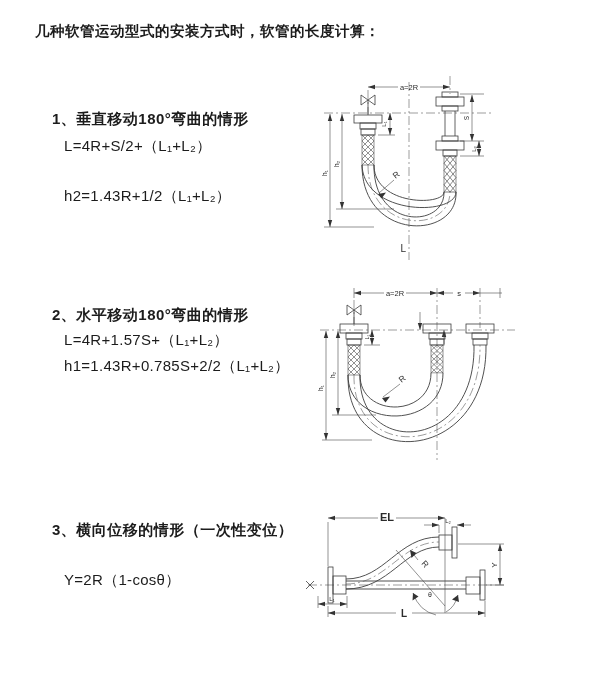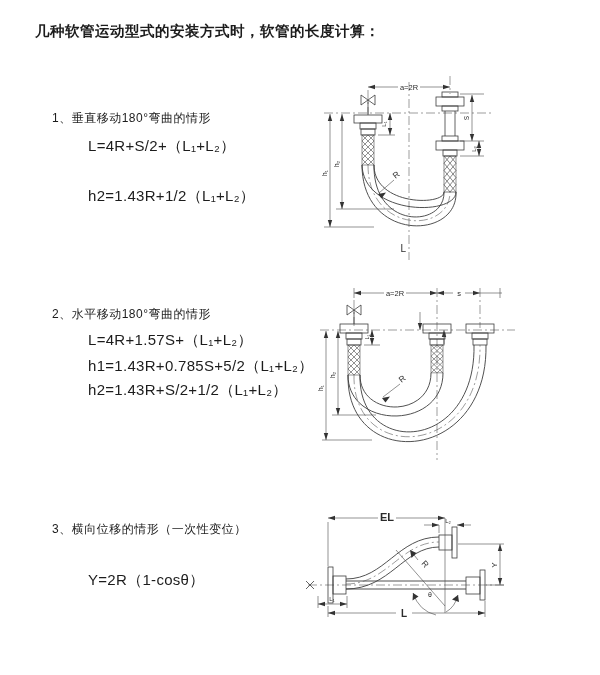--- a/index.html
+++ b/index.html
@@ -1,20 +1,20 @@
 <!DOCTYPE html>
 <html><head>
 <meta charset="utf-8">
 <style>
   html,body{margin:0;padding:0;background:#fff;}
   .page{position:relative;width:600px;height:675px;background:#ffffff;overflow:hidden;
         font-family:"Liberation Sans","DejaVu Sans",sans-serif;color:#1c1c1c;}
   .title{position:absolute;left:35px;top:22px;font-size:14.5px;font-weight:bold;letter-spacing:.5px;white-space:nowrap;}
-  .heading{position:absolute;left:52px;font-size:12px;font-weight:normal;letter-spacing:.5px;white-space:nowrap;}
-  .formula{position:absolute;left:88px;font-size:15px;letter-spacing:.3px;white-space:nowrap;}
+  .heading{position:absolute;left:52px;font-size:15px;font-weight:bold;letter-spacing:.5px;white-space:nowrap;}
+  .formula{position:absolute;left:64px;font-size:15px;letter-spacing:.3px;white-space:nowrap;}
   svg{position:absolute;overflow:visible;}
   svg text{font-family:"Liberation Sans","DejaVu Sans",sans-serif;fill:#2b2b2b;}
   .ln{stroke:#3d3d3d;stroke-width:.8;fill:none;}
   .thin{stroke:#4a4a4a;stroke-width:.6;fill:none;}
   .cl{stroke:#5a5a5a;stroke-width:.6;fill:none;stroke-dasharray:9 3 2 3;}
   .arr{fill:#333;stroke:none;}
   .hoseline{stroke:#3d3d3d;stroke-width:.9;fill:none;}
 </style>
 </head>
 <body>
@@ -22,22 +22,21 @@
 <div class="page">
 
   <div class="title">几种软管运动型式的安装方式时，软管的长度计算：</div>
 
   <div class="heading" style="top:110px">1、垂直移动180°弯曲的情形</div>
   <div class="formula" style="top:137px">L=4R+S/2+（L₁+L₂）</div>
   <div class="formula" style="top:187px">h2=1.43R+1/2（L₁+L₂）</div>
 
   <div class="heading" style="top:306px">2、水平移动180°弯曲的情形</div>
   <div class="formula" style="top:331px">L=4R+1.57S+（L₁+L₂）</div>
-  <div class="formula" style="top:357px">h1=1.43R+0.785S+5/2（L₁+L₂）</div>
-  <div class="formula" style="top:381px">h2=1.43R+S/2+1/2（L₁+L₂）</div>
+  <div class="formula" style="top:357px">h1=1.43R+0.785S+2/2（L₁+L₂）</div>
 
   <div class="heading" style="top:521px">3、横向位移的情形（一次性变位）</div>
   <div class="formula" style="top:571px">Y=2R（1-cosθ）</div>
 
   <svg style="left:310px;top:70px" width="290" height="200" viewBox="0 0 290 200">
     <defs>
       <g id="hatchA">
         <rect x="0" y="0" width="12" height="30" class="thin"></rect>
         <path class="thin" stroke-width="0.5" d="M0 6 L6 0 M0 12 L12 0 M0 18 L12 6 M0 24 L12 12 M0 30 L12 18 M6 30 L12 24 M6 0 L12 6 M0 0 L12 12 M0 6 L12 18 M0 12 L12 24 M0 18 L12 30 M0 24 L6 30"></path>
       </g>

